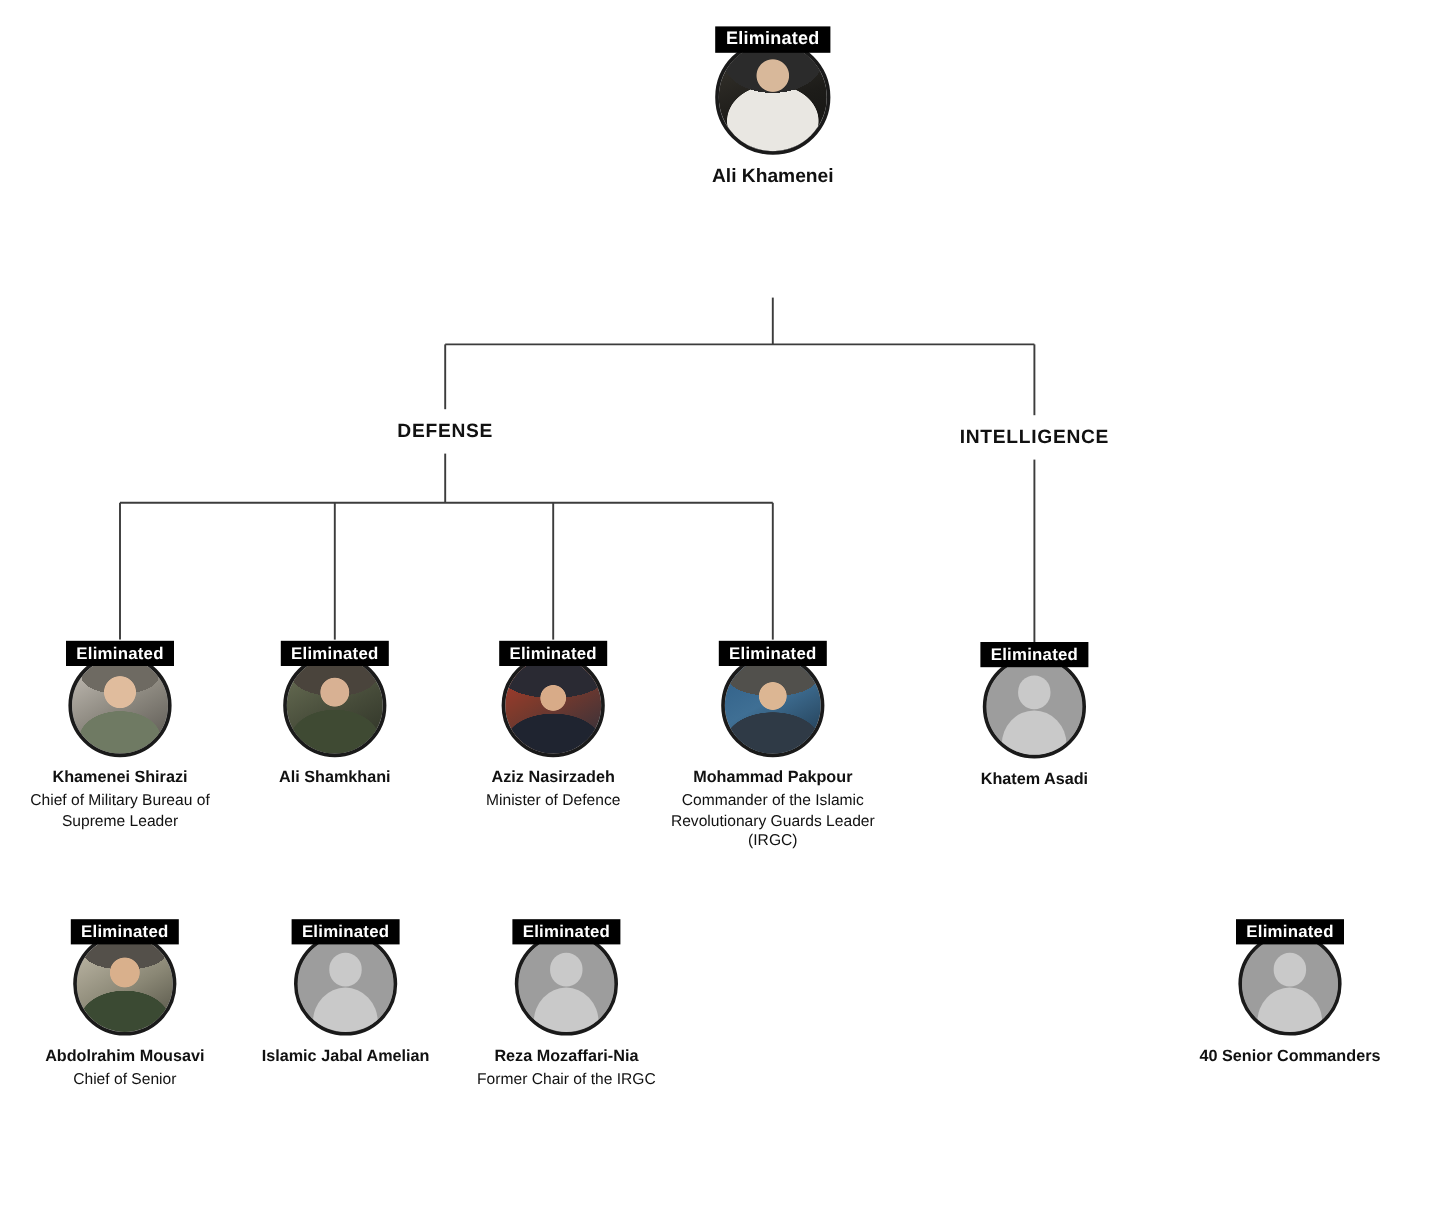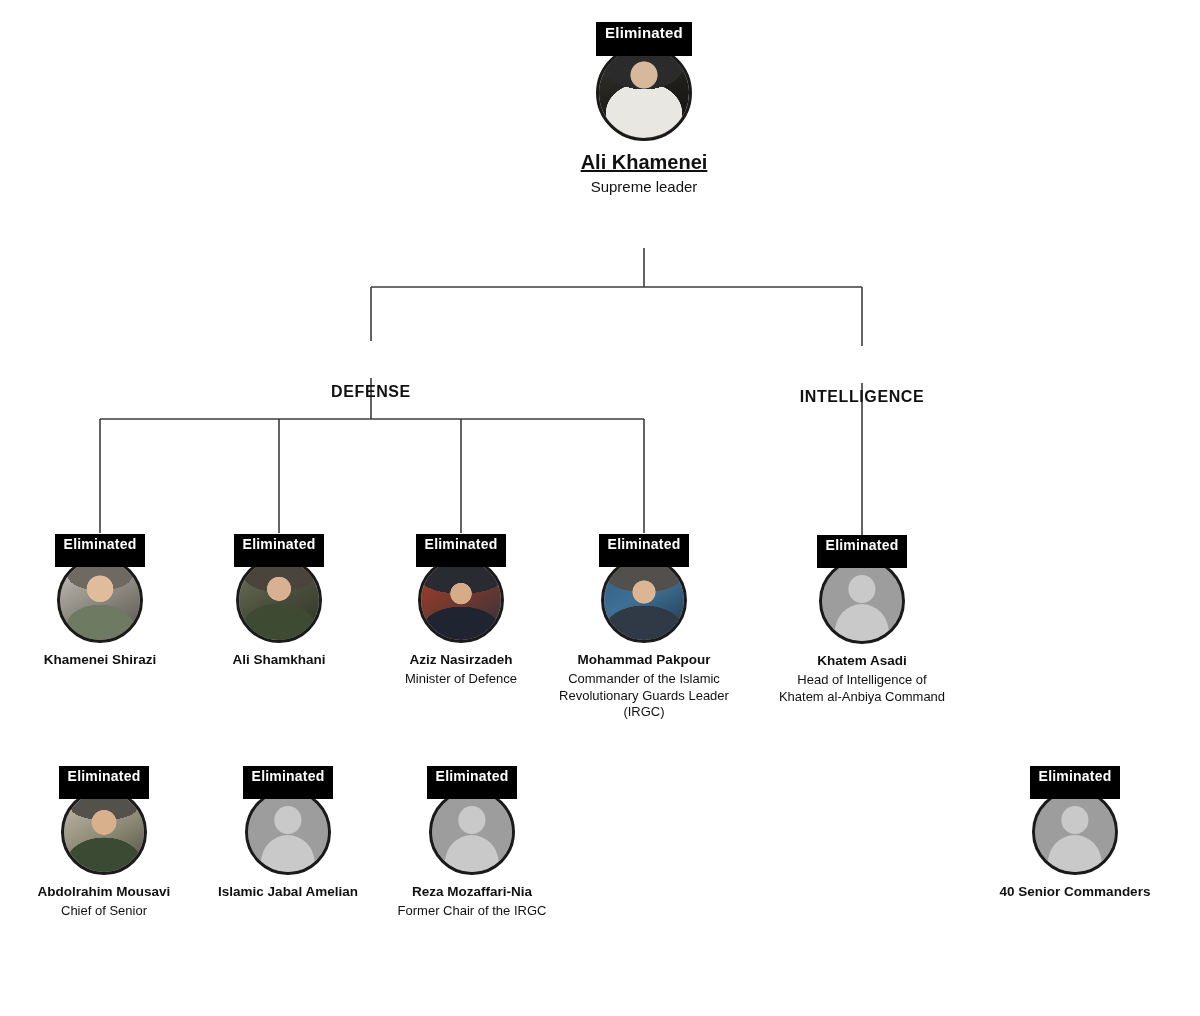--- a/index.html
+++ b/index.html
@@ -31,21 +31,21 @@
   .node {
     position: absolute;
     text-align: center;
   }
   .badge {
     display: inline-block;
     background: #000000;
     color: #ffffff;
     font-weight: bold;
     letter-spacing: 0.2px;
-    padding: 3px 9px 16px 9px;
+    padding: 3px 9px 4px 9px;
     line-height: 1;
     white-space: nowrap;
   }
   .badge-wrap {
     position: relative;
     z-index: 3;
   }
   .photo {
     border-radius: 50%;
     overflow: hidden;
@@ -101,21 +101,20 @@
     line-height: 1.28;
     color: #111;
   }
   .branch-label {
     position: absolute;
     font-weight: bold;
     font-size: 16px;
     letter-spacing: 0.6px;
     text-align: center;
     white-space: nowrap;
-    margin-top: 32px;
   }
   
   .face {
     position: absolute;
     left: 0; top: 0; right: 0; bottom: 0;
   }
   .f-khamenei {
     background:
       radial-gradient(circle at 50% 30%, #d8b89a 0 17%, rgba(216,184,154,0) 18%),
       radial-gradient(ellipse 46% 30% at 50% 16%, #2b2b2b 0 100%, rgba(0,0,0,0) 100%),
@@ -185,41 +184,41 @@
 
   <div class="node" style="left:514px; top:22px; width:260px;">
     <div class="badge-wrap">
       <span class="badge" style="font-size:15px;">Eliminated</span>
     </div>
     <div class="photo" style="width:96px; height:96px; margin-top:-11px;">
       <div class="inner">
         <div class="face f-khamenei"></div>
       </div>
     </div>
-    <div class="name" style="font-size:20px;text-decoration:underline;">Ali Khamenei</div>
-    <div class="title" style="font-size:15px;">Supreme leader</div>
+    <div class="name" style="font-size:16px;">Ali Khamenei</div>
   </div>
 
   <div class="branch-label" style="left:281px; top:351px; width:180px;">
     <span>DEFENSE</span>
   </div>
   <div class="branch-label" style="left:752px; top:356px; width:220px;">
     <span>INTELLIGENCE</span>
   </div>
 
   <div class="node" style="left:20px; top:534px; width:160px;">
     <div class="badge-wrap">
       <span class="badge" style="font-size:14px;">Eliminated</span>
     </div>
     <div class="photo" style="width:86px; height:86px; margin-top:-10px;">
       <div class="inner">
         <div class="face f-shirazi"></div>
       </div>
     </div>
     <div class="name">Khamenei Shirazi</div>
+    <div class="title">Chief of Military Bureau of Supreme Leader</div>
   </div>
 
   <div class="node" style="left:199px; top:534px; width:160px;">
     <div class="badge-wrap">
       <span class="badge" style="font-size:14px;">Eliminated</span>
     </div>
     <div class="photo" style="width:86px; height:86px; margin-top:-10px;">
       <div class="inner">
         <div class="face f-shamkhani"></div>
       </div>
@@ -256,21 +255,20 @@
   <div class="node" style="left:777px; top:535px; width:170px;">
     <div class="badge-wrap">
       <span class="badge" style="font-size:14px;">Eliminated</span>
     </div>
     <div class="photo" style="width:86px; height:86px; margin-top:-10px;">
       <div class="inner">
         <div class="silhouette"></div>
       </div>
     </div>
     <div class="name">Khatem Asadi</div>
-    <div class="title">Head of Intelligence of Khatem al-Anbiya Command</div>
   </div>
 
   <div class="node" style="left:20px; top:766px; width:168px;">
     <div class="badge-wrap">
       <span class="badge" style="font-size:14px;">Eliminated</span>
     </div>
     <div class="photo" style="width:86px; height:86px; margin-top:-10px;">
       <div class="inner">
         <div class="face f-mousavi"></div>
       </div>

